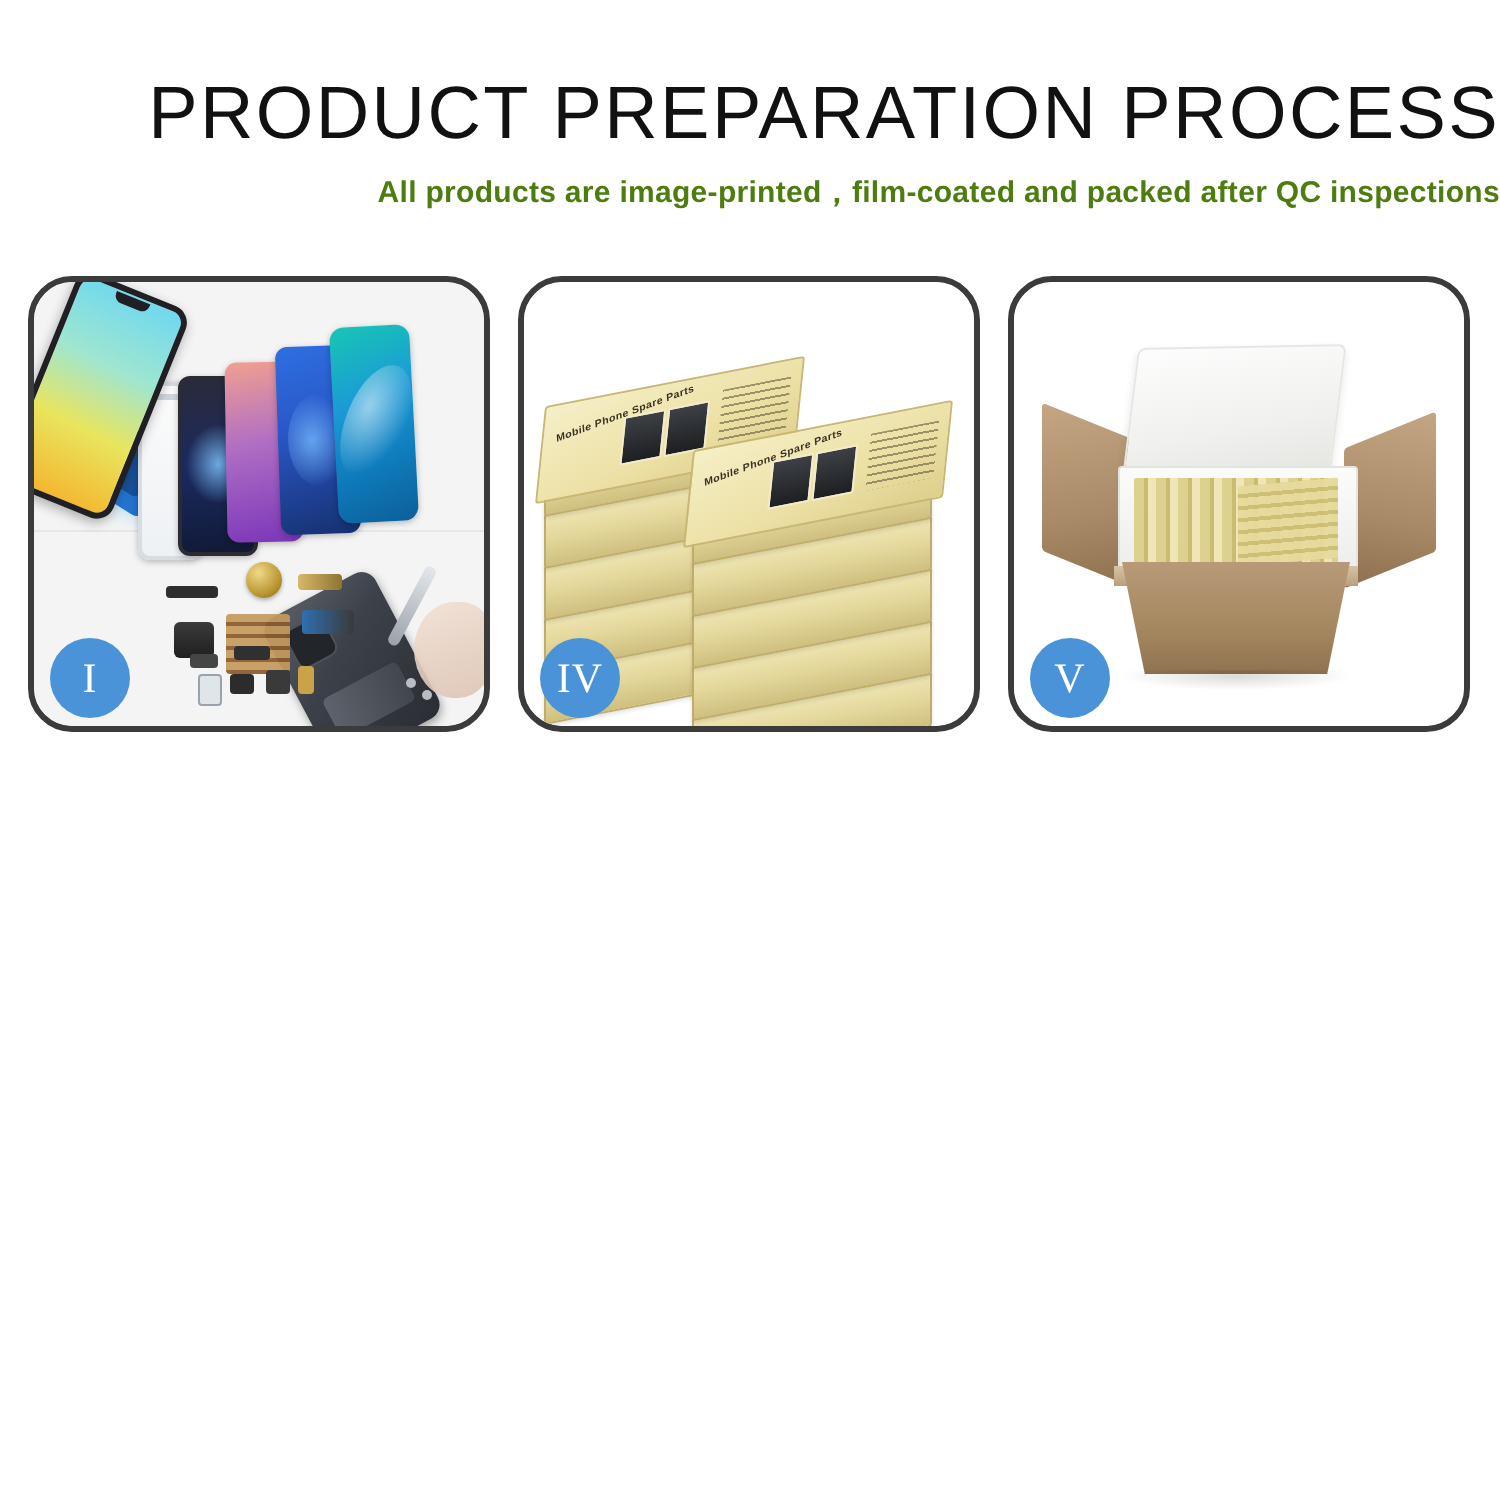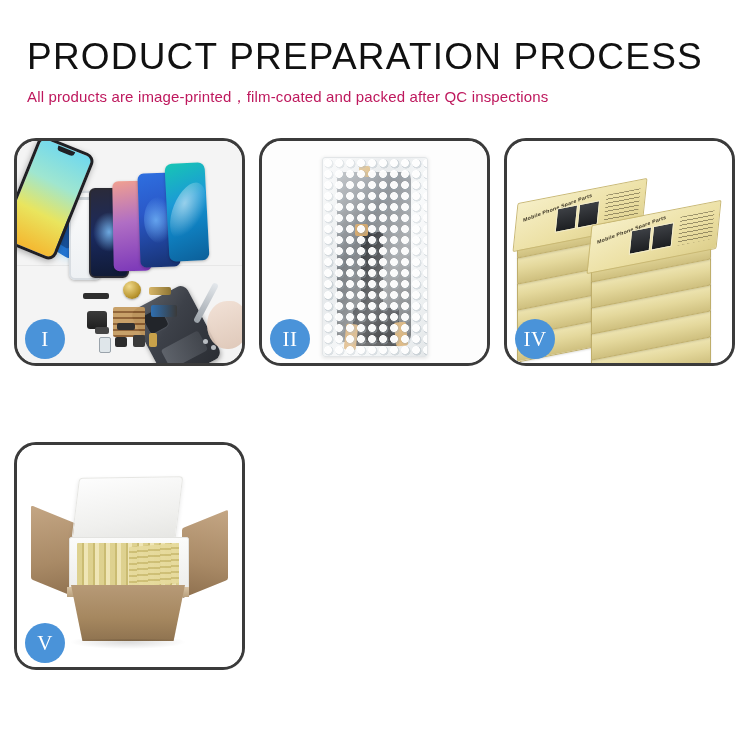--- a/index.html
+++ b/index.html
@@ -10,37 +10,37 @@
   body {
     width: 750px;
     height: 750px;
     font-family: "Liberation Sans", sans-serif;
     overflow: hidden;
     position: relative;
   }
 
   
   .header {
-    text-align: left;
+    text-align: right;
     padding-top: 38px;
     padding-left: 27px;
   }
   .title {
     font-size: 37px;
     font-weight: 400;
     letter-spacing: 1.2px;
     color: #111111;
     line-height: 1;
     margin: 0;
     font-family: "Liberation Sans", sans-serif;
   }
   .subtitle {
     font-size: 15px;
-    font-weight: 400;
-    color: #be185d;
+    font-weight: 700;
+    color: #4d7c0f;
     margin: 14px 0 4px 0;
     letter-spacing: 0.15px;
     line-height: 1;
   }
 
   
   .grid {
     position: absolute;
     left: 14px;
     top: 138px;
@@ -462,37 +462,20 @@
       <div class="part pt-sm3"></div>
       <div class="part pt-sm4"></div>
       <div class="part pt-tool"></div>
       <div class="part pt-hand"></div>
       <div class="part pt-screw1"></div>
       <div class="part pt-screw2"></div>
     </div>
     <div class="badge">I</div>
   </div>
 
-  <div class="panel">
-    <div class="panel-photo">
-      <div class="p2-bg"></div>
-      <div class="bag">
-        <div class="bag-lcd"></div>
-        <div class="bag-flex"></div>
-        <div class="bag-flex2"></div>
-        <div class="bag-tape1"></div>
-        <div class="bag-tape2"></div>
-        <div class="bag-tape3"></div>
-        <div class="bag-tape4"></div>
-        <div class="bubbles"></div>
-        <div class="bag-sheen"></div>
-      </div>
-    </div>
-    <div class="badge">II</div>
-  </div>
 
 
   <div class="panel">
     <div class="panel-photo">
       <div class="p4-bg"></div>
       <div class="stack">
         <div class="sbox side sL5"></div>
         <div class="sbox side sL4"></div>
         <div class="sbox side sL3"></div>
         <div class="sbox side sL2"></div>

